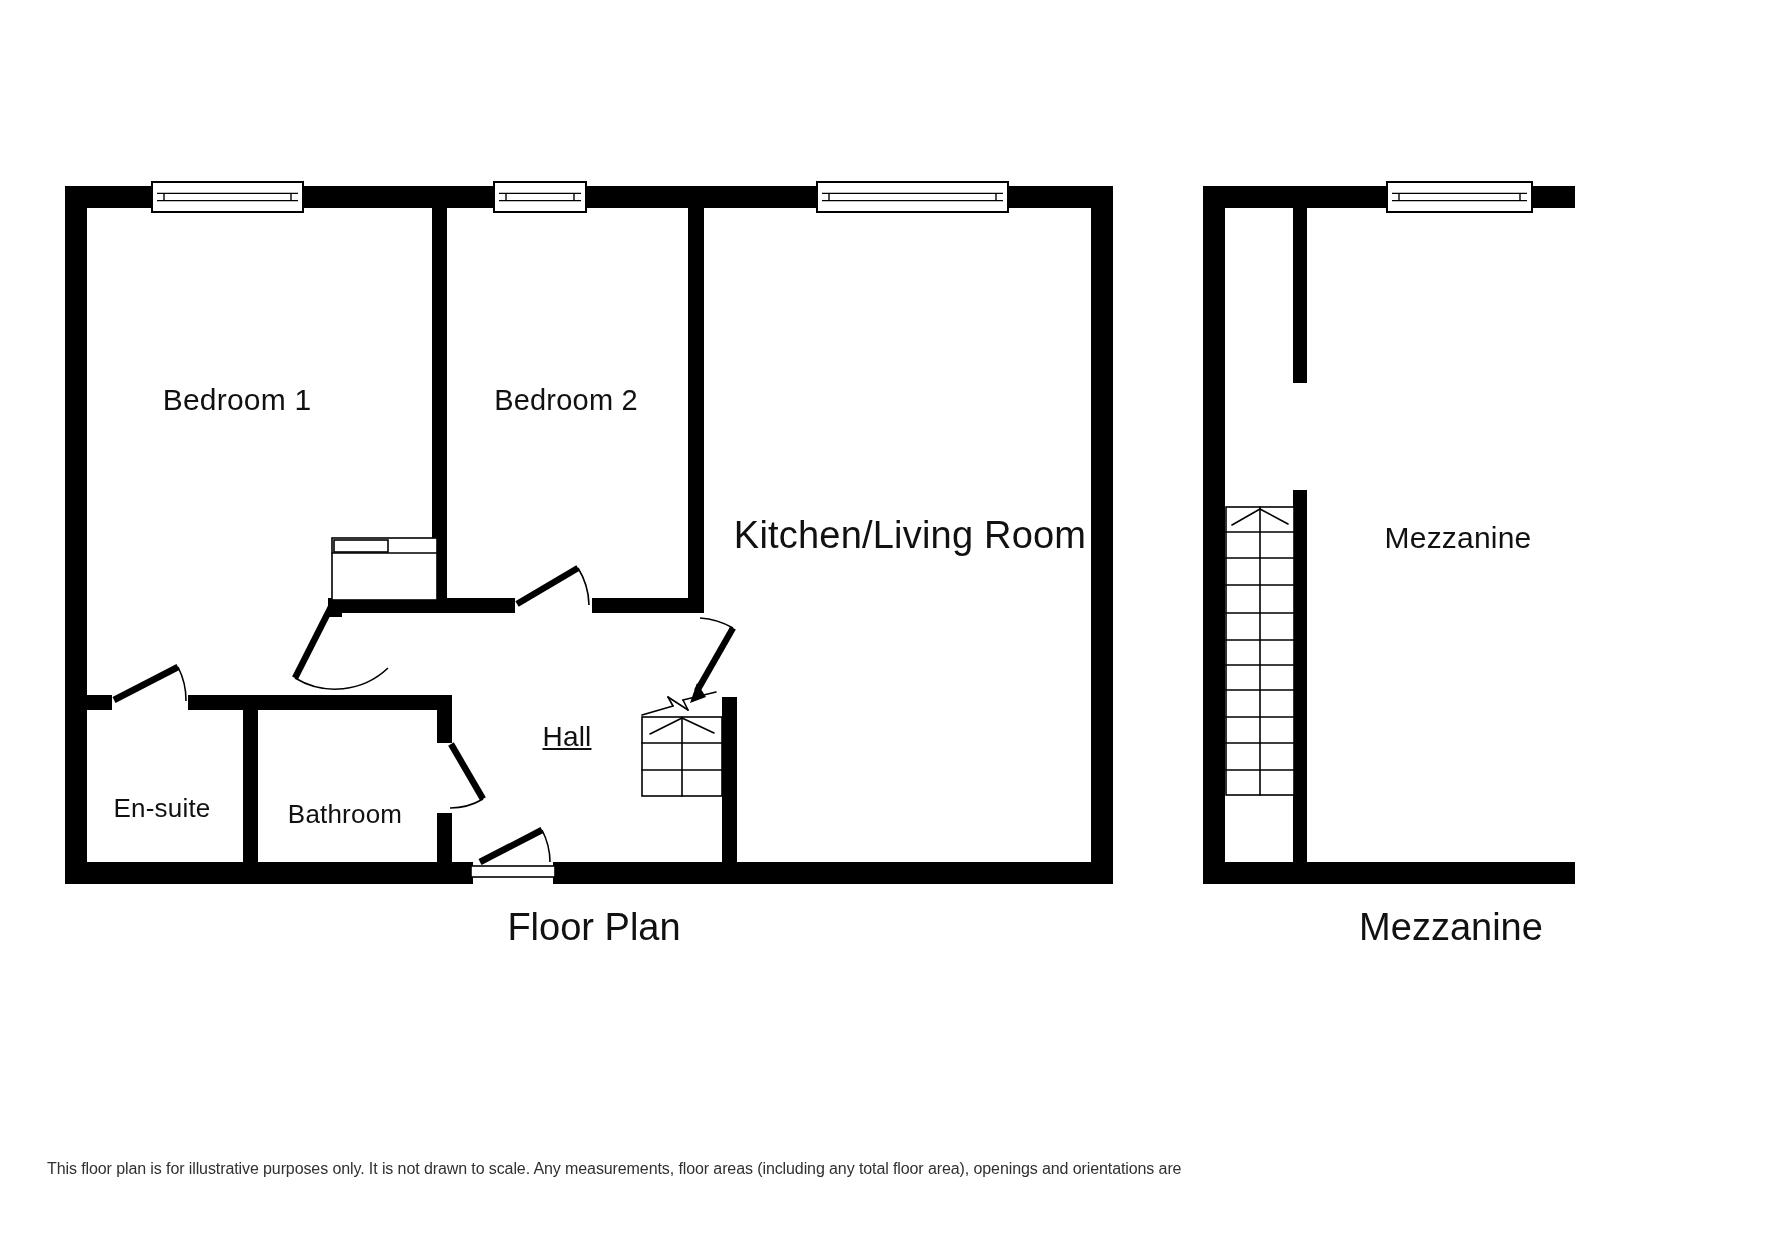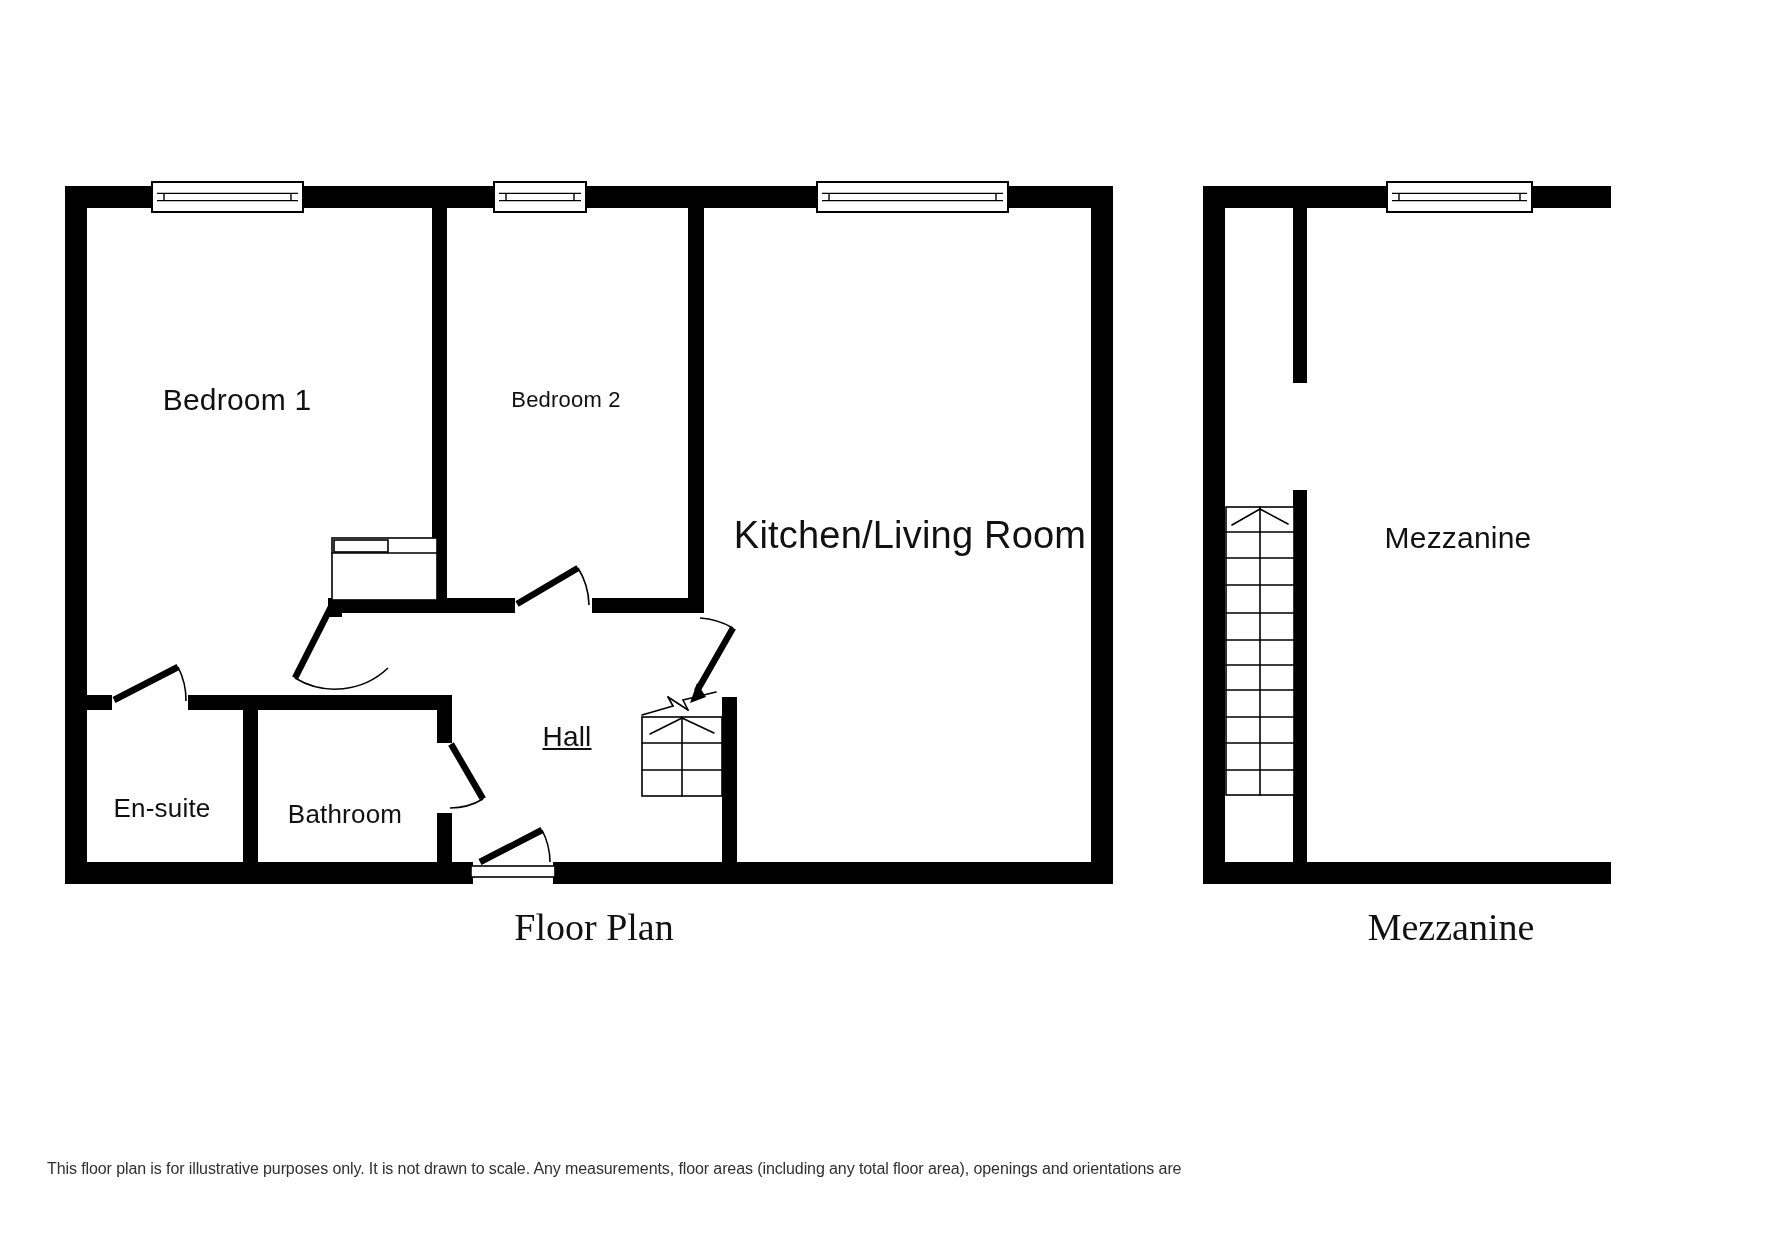--- a/index.html
+++ b/index.html
@@ -1,32 +1,32 @@
 <!DOCTYPE html>
 <html><head>
 <meta charset="utf-8">
 <style>
   html,body{margin:0;padding:0;background:#ffffff;}
   body{font-family:"Liberation Sans", sans-serif;}
-  .stage{position:relative;width:1575px;height:1239px;background:#ffffff;overflow:hidden;padding-left:36px;}
+  .stage{position:relative;width:1575px;height:1239px;background:#ffffff;overflow:hidden;}
   #plan-svg{position:absolute;left:0;top:0;}
   .plan-label{
     position:absolute;
     transform:translate(-50%,-50%);
     white-space:nowrap;
     color:#111111;
     font-family:"Liberation Sans", sans-serif;
     letter-spacing:0.2px;
   }
   .caption{
     position:absolute;
     transform:translate(-50%,-50%);
     white-space:nowrap;
     color:#111111;
-    font-family:Liberation Serif, serif;
+    font-family:Liberation Sans, sans-serif;
   }
   .disclaimer{
     position:absolute;
     left:32px;
     top:1160px;
     width:1520px;
     font-size:16px;
     line-height:18.5px;
     color:#303030;
     letter-spacing:-0.1px;
@@ -119,21 +119,21 @@
       <path d="M 578 568 A 72 72 0 0 1 589 605" fill="none" stroke="#000000" stroke-width="1.6"></path>
       <line x1="697" y1="691" x2="733" y2="628" stroke="#000000" stroke-width="6.5" stroke-linecap="butt"></line>
       <path d="M 700 618 A 75 75 0 0 1 733 628" fill="none" stroke="#000000" stroke-width="1.6"></path>
       <line x1="451" y1="744" x2="483" y2="799" stroke="#000000" stroke-width="6.5" stroke-linecap="butt"></line>
       <path d="M 483 799 A 64 64 0 0 1 450 808" fill="none" stroke="#000000" stroke-width="1.6"></path>
       <line x1="480" y1="862" x2="542" y2="830" stroke="#000000" stroke-width="6.5" stroke-linecap="butt"></line>
       <path d="M 542 830 A 70 70 0 0 1 550 862" fill="none" stroke="#000000" stroke-width="1.6"></path>
     </svg>
 
   <div class="plan-label" style="left: 237px; top: 400px; font-size: 30px;">Bedroom 1</div>
-  <div class="plan-label" style="left: 566px; top: 400px; font-size: 22px;">Bedroom 2</div>
+  <div class="plan-label" style="left: 566px; top: 400px; font-size: 29px;">Bedroom 2</div>
   <div class="plan-label" style="left: 910px; top: 535px; font-size: 38px;">Kitchen/Living Room</div>
   <div class="plan-label" style="left: 567px; top: 737px; font-size: 28px; text-decoration: underline;">Hall</div>
   <div class="plan-label" style="left: 162px; top: 786px; font-size: 26px; margin-top: 22px;">En-suite</div>
   <div class="plan-label" style="left: 345px; top: 786px; font-size: 26px; margin-top: 28px;">Bathroom</div>
   <div class="plan-label" style="left: 1458px; top: 538px; font-size: 30px;">Mezzanine</div>
 
   <div class="caption" style="left: 594px; top: 927px; font-size: 38px;">Floor Plan</div>
   <div class="caption" style="left: 1451px; top: 927px; font-size: 38px;">Mezzanine</div>
 
   <div class="disclaimer">

